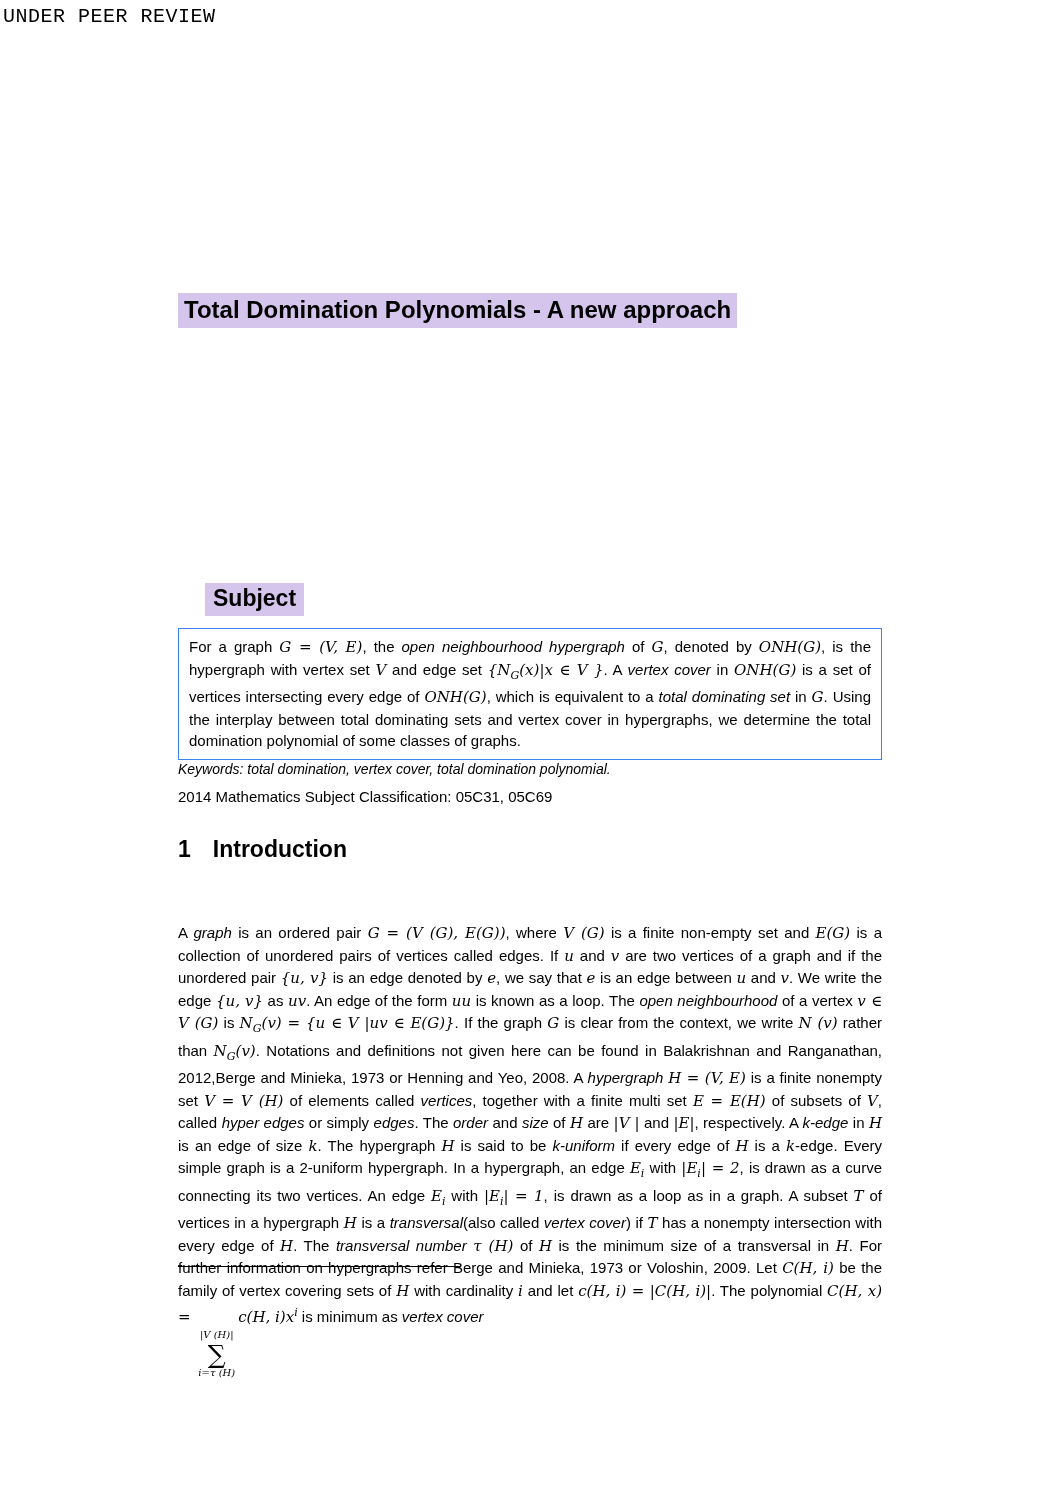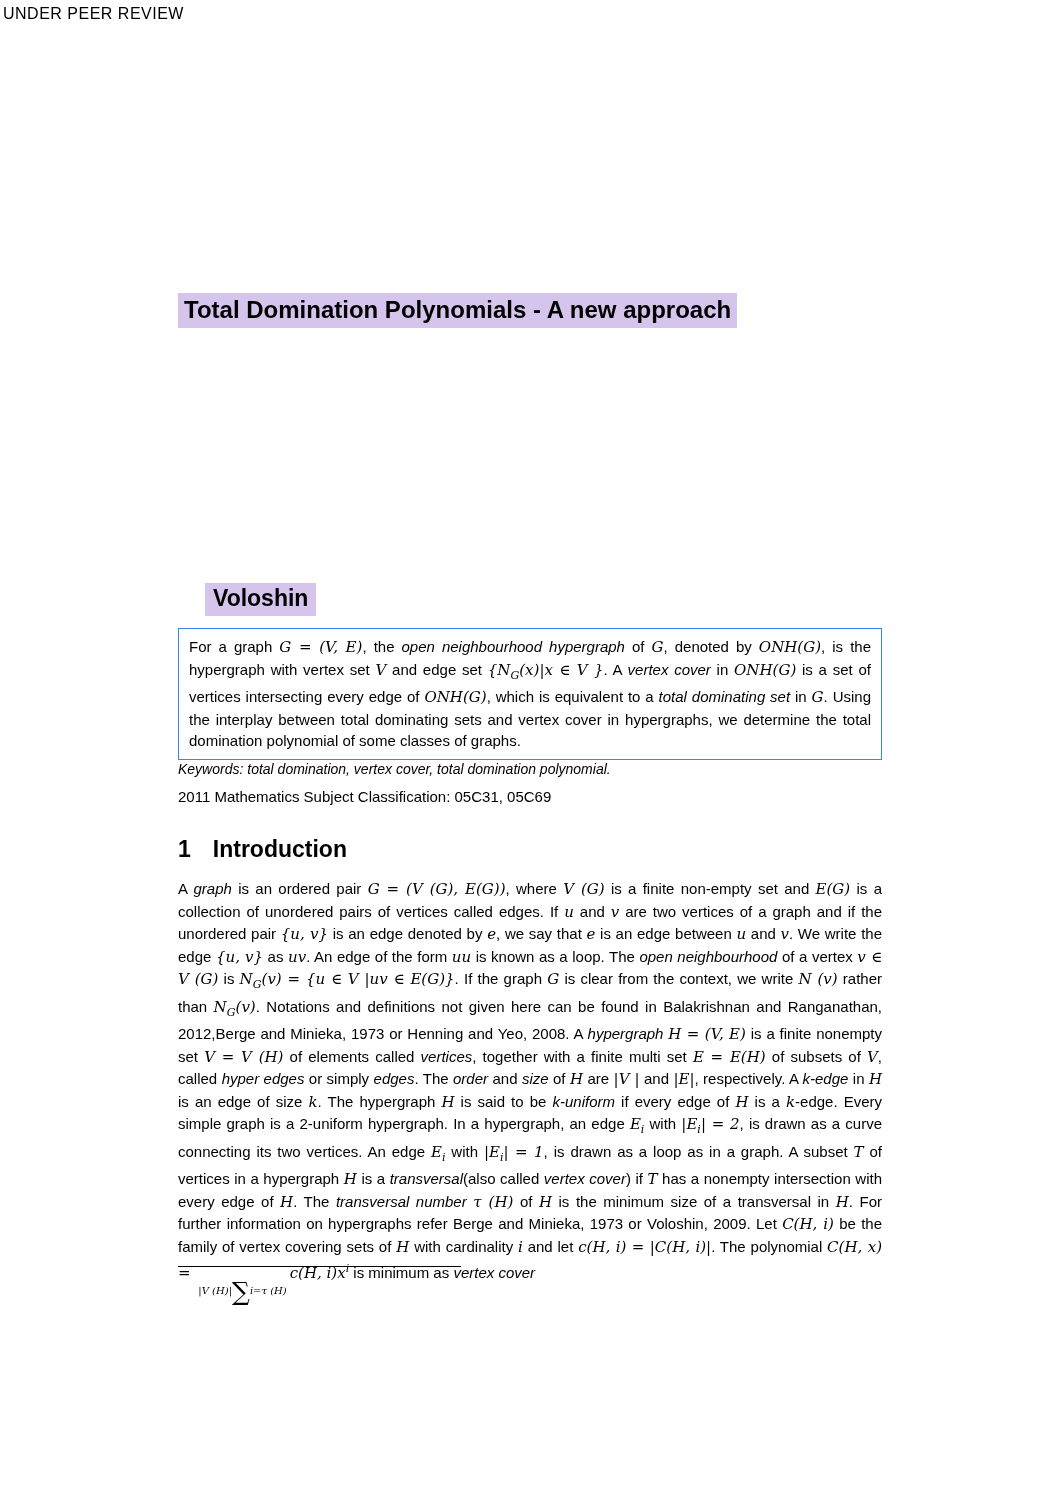--- a/index.html
+++ b/index.html
@@ -4,73 +4,73 @@
 <style>
   html, body { margin: 0; padding: 0; }
   body {
     width: 1058px; height: 1497px;
     background: #ffffff; color: #000;
     font-family: "Liberation Sans", sans-serif;
     position: relative; overflow: hidden;
   }
   .banner {
     position: absolute; top: 5px; left: 3px;
-    font-family: Liberation Sans, sans-serif;
-    font-size: 16px; letter-spacing: 0.5px;
+    font-family: Liberation Mono, monospace;
+    font-size: 20px; letter-spacing: 0.5px;
   }
   .hl { background: var(--highlight, #d5c5ec); }
   .titleRow { position: absolute; top: 296px; left: 178px; width: 704px; }
   .titleText { font-size: 24px; font-weight: bold; padding: 3px 6px 5px 6px; white-space: nowrap; }
   .absHeadRow { position: absolute; top: 585px; left: 205px; }
   .absHeadText { font-size: 23px; font-weight: bold; padding: 2px 8px 5px 8px; }
   .absBox {
     position: absolute; top: 628px; left: 178px; width: 682px;
     border: 1px solid #3b82f6; padding: 7px 10px;
     font-size: 15px; line-height: 21.6px; text-align: justify;
   }
   .keywords { position: absolute; top: 761px; left: 178px; width: 704px; font-size: 14px; font-style: italic; }
   .msc { position: absolute; top: 788px; left: 178px; width: 704px; font-size: 15px; }
   .secHead { position: absolute; top: 836px; left: 178px; font-size: 23px; font-weight: bold; }
   .secTitle { margin-left: 22px; }
   .intro {
-    position: absolute; top: 878px; left: 178px; width: 704px;
+    position: absolute; top: 922px; left: 178px; width: 704px;
     font-size: 15px; line-height: 21.5px; text-align: justify;
   }
   .seg-i { font-style: italic; }
   .seg-m { font-family: "DejaVu Serif", serif; font-style: italic; }
   .seg-msub { font-family: "DejaVu Serif", serif; font-style: italic; font-size: 11px; vertical-align: -4px; }
   .seg-msup { font-family: "DejaVu Serif", serif; font-style: italic; font-size: 11px; vertical-align: 6px; }
   .bigsum {
-    display: inline-flex; flex-direction: row; align-items: center;
+    display: inline-flex; flex-direction: column; align-items: center;
     vertical-align: -16px; margin: 8px 3px; line-height: 1;
   }
   .sum-limit { font-family: "DejaVu Serif", serif; font-style: italic; font-size: 10px; line-height: 1.25; }
   .sum-sigma { font-family: "DejaVu Serif", serif; font-style: normal; font-size: 25px; line-height: 1; }
   .footrule { position: absolute; top: 1266px; left: 178px; width: 283px; border-top: 1px solid #000; height: 0; }
 </style>
 </head>
 <body>
 
 <div class="banner">UNDER PEER REVIEW</div>
 
 <div class="titleRow">
   <span class="hl titleText">Total Domination Polynomials - A new approach</span>
 </div>
 
 <div class="absHeadRow">
-  <span class="hl absHeadText">Voloshin</span>
+  <span class="hl absHeadText">Subject</span>
 </div>
 
 <div class="absBox">
   <span><span>For a graph </span><span class="seg-m">G = (V, E)</span><span>, the </span><span class="seg-i">open neighbourhood hypergraph</span><span> of </span><span class="seg-m">G</span><span>, denoted by </span><span class="seg-m">ONH(G)</span><span>, is the hypergraph with vertex set </span><span class="seg-m">V</span><span> and edge set </span><span class="seg-m">{N</span><span class="seg-msub">G</span><span class="seg-m">(x)|x ∈ V }</span><span>. A </span><span class="seg-i">vertex cover</span><span> in </span><span class="seg-m">ONH(G)</span><span> is a set of vertices intersecting every edge of </span><span class="seg-m">ONH(G)</span><span>, which is equivalent to a </span><span class="seg-i">total dominating set</span><span> in </span><span class="seg-m">G</span><span>. Using the interplay between total dominating sets and vertex cover in hypergraphs, we determine the total domination polynomial of some classes of graphs.</span></span>
 </div>
 
 <div class="keywords">Keywords: total domination, vertex cover, total domination polynomial.</div>
 
-<div class="msc">2011 Mathematics Subject Classification: 05C31, 05C69</div>
+<div class="msc">2014 Mathematics Subject Classification: 05C31, 05C69</div>
 
 <div class="secHead">
   <span>1</span><span class="secTitle">Introduction</span>
 </div>
 
 <div class="intro">
   <span><span>A </span><span class="seg-i">graph</span><span> is an ordered pair </span><span class="seg-m">G = (V (G), E(G))</span><span>, where </span><span class="seg-m">V (G)</span><span> is a finite non-empty set and </span><span class="seg-m">E(G)</span><span> is a collection of unordered pairs of vertices called edges. If </span><span class="seg-m">u</span><span> and </span><span class="seg-m">v</span><span> are two vertices of a graph and if the unordered pair </span><span class="seg-m">{u, v}</span><span> is an edge denoted by </span><span class="seg-m">e</span><span>, we say that </span><span class="seg-m">e</span><span> is an edge between </span><span class="seg-m">u</span><span> and </span><span class="seg-m">v</span><span>. We write the edge </span><span class="seg-m">{u, v}</span><span> as </span><span class="seg-m">uv</span><span>. An edge of the form </span><span class="seg-m">uu</span><span> is known as a loop. The </span><span class="seg-i">open neighbourhood</span><span> of a vertex </span><span class="seg-m">v ∈ V (G)</span><span> is </span><span class="seg-m">N</span><span class="seg-msub">G</span><span class="seg-m">(v) = {u ∈ V |uv ∈ E(G)}</span><span>. If the graph </span><span class="seg-m">G</span><span> is clear from the context, we write </span><span class="seg-m">N (v)</span><span> rather than </span><span class="seg-m">N</span><span class="seg-msub">G</span><span class="seg-m">(v)</span><span>. Notations and definitions not given here can be found in Balakrishnan and Ranganathan, 2012,Berge and Minieka, 1973 or Henning and Yeo, 2008. A </span><span class="seg-i">hypergraph</span><span> </span><span class="seg-m">H = (V, E)</span><span> is a finite nonempty set </span><span class="seg-m">V = V (H)</span><span> of elements called </span><span class="seg-i">vertices</span><span>, together with a finite multi set </span><span class="seg-m">E = E(H)</span><span> of subsets of </span><span class="seg-m">V</span><span>, called </span><span class="seg-i">hyper edges</span><span> or simply </span><span class="seg-i">edges</span><span>. The </span><span class="seg-i">order</span><span> and </span><span class="seg-i">size</span><span> of </span><span class="seg-m">H</span><span> are </span><span class="seg-m">|V |</span><span> and </span><span class="seg-m">|E|</span><span>, respectively. A </span><span class="seg-i">k-edge</span><span> in </span><span class="seg-m">H</span><span> is an edge of size </span><span class="seg-m">k</span><span>. The hypergraph </span><span class="seg-m">H</span><span> is said to be </span><span class="seg-i">k-uniform</span><span> if every edge of </span><span class="seg-m">H</span><span> is a </span><span class="seg-m">k</span><span>-edge. Every simple graph is a 2-uniform hypergraph. In a hypergraph, an edge </span><span class="seg-m">E</span><span class="seg-msub">i</span><span> with </span><span class="seg-m">|E</span><span class="seg-msub">i</span><span class="seg-m">| = 2</span><span>, is drawn as a curve connecting its two vertices. An edge </span><span class="seg-m">E</span><span class="seg-msub">i</span><span> with </span><span class="seg-m">|E</span><span class="seg-msub">i</span><span class="seg-m">| = 1</span><span>, is drawn as a loop as in a graph. A subset </span><span class="seg-m">T</span><span> of vertices in a hypergraph </span><span class="seg-m">H</span><span> is a </span><span class="seg-i">transversal</span><span>(also called </span><span class="seg-i">vertex cover</span><span>) if </span><span class="seg-m">T</span><span> has a nonempty intersection with every edge of </span><span class="seg-m">H</span><span>. The </span><span class="seg-i">transversal number</span><span> </span><span class="seg-m">τ (H)</span><span> of </span><span class="seg-m">H</span><span> is the minimum size of a transversal in </span><span class="seg-m">H</span><span>. For further information on hypergraphs refer Berge and Minieka, 1973 or Voloshin, 2009. Let </span><span class="seg-m">C(H, i)</span><span> be the family of vertex covering sets of </span><span class="seg-m">H</span><span> with cardinality </span><span class="seg-m">i</span><span> and let </span><span class="seg-m">c(H, i) = |C(H, i)|</span><span>. The polynomial </span><span class="seg-m">C(H, x) = </span><span class="bigsum">
         <span class="sum-limit">|V (H)|</span>
         <span class="sum-sigma">∑</span>
         <span class="sum-limit">i=τ (H)</span>

